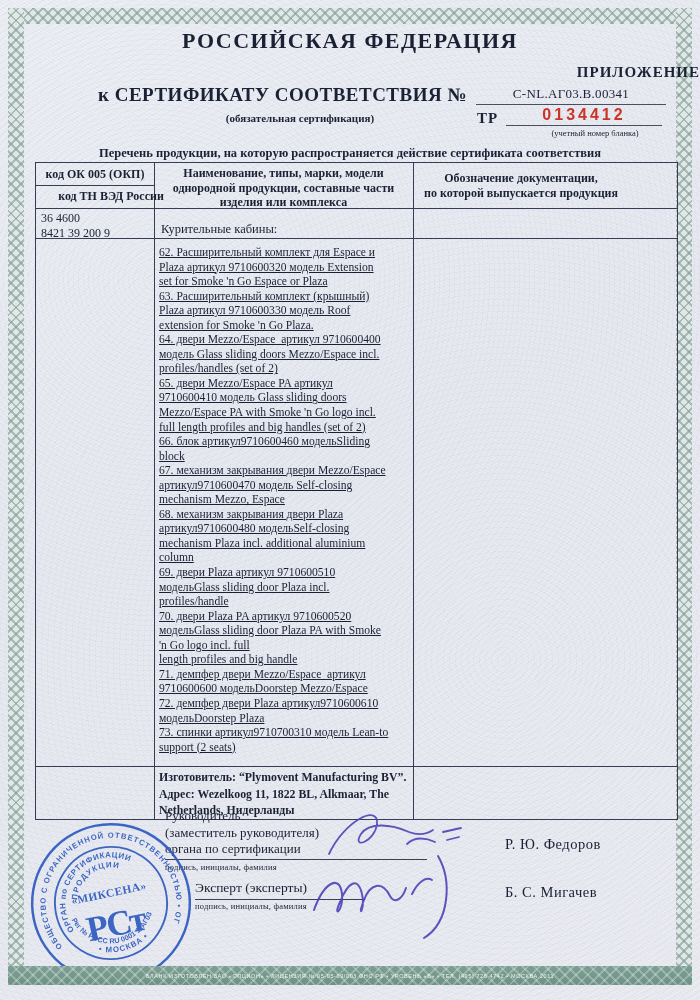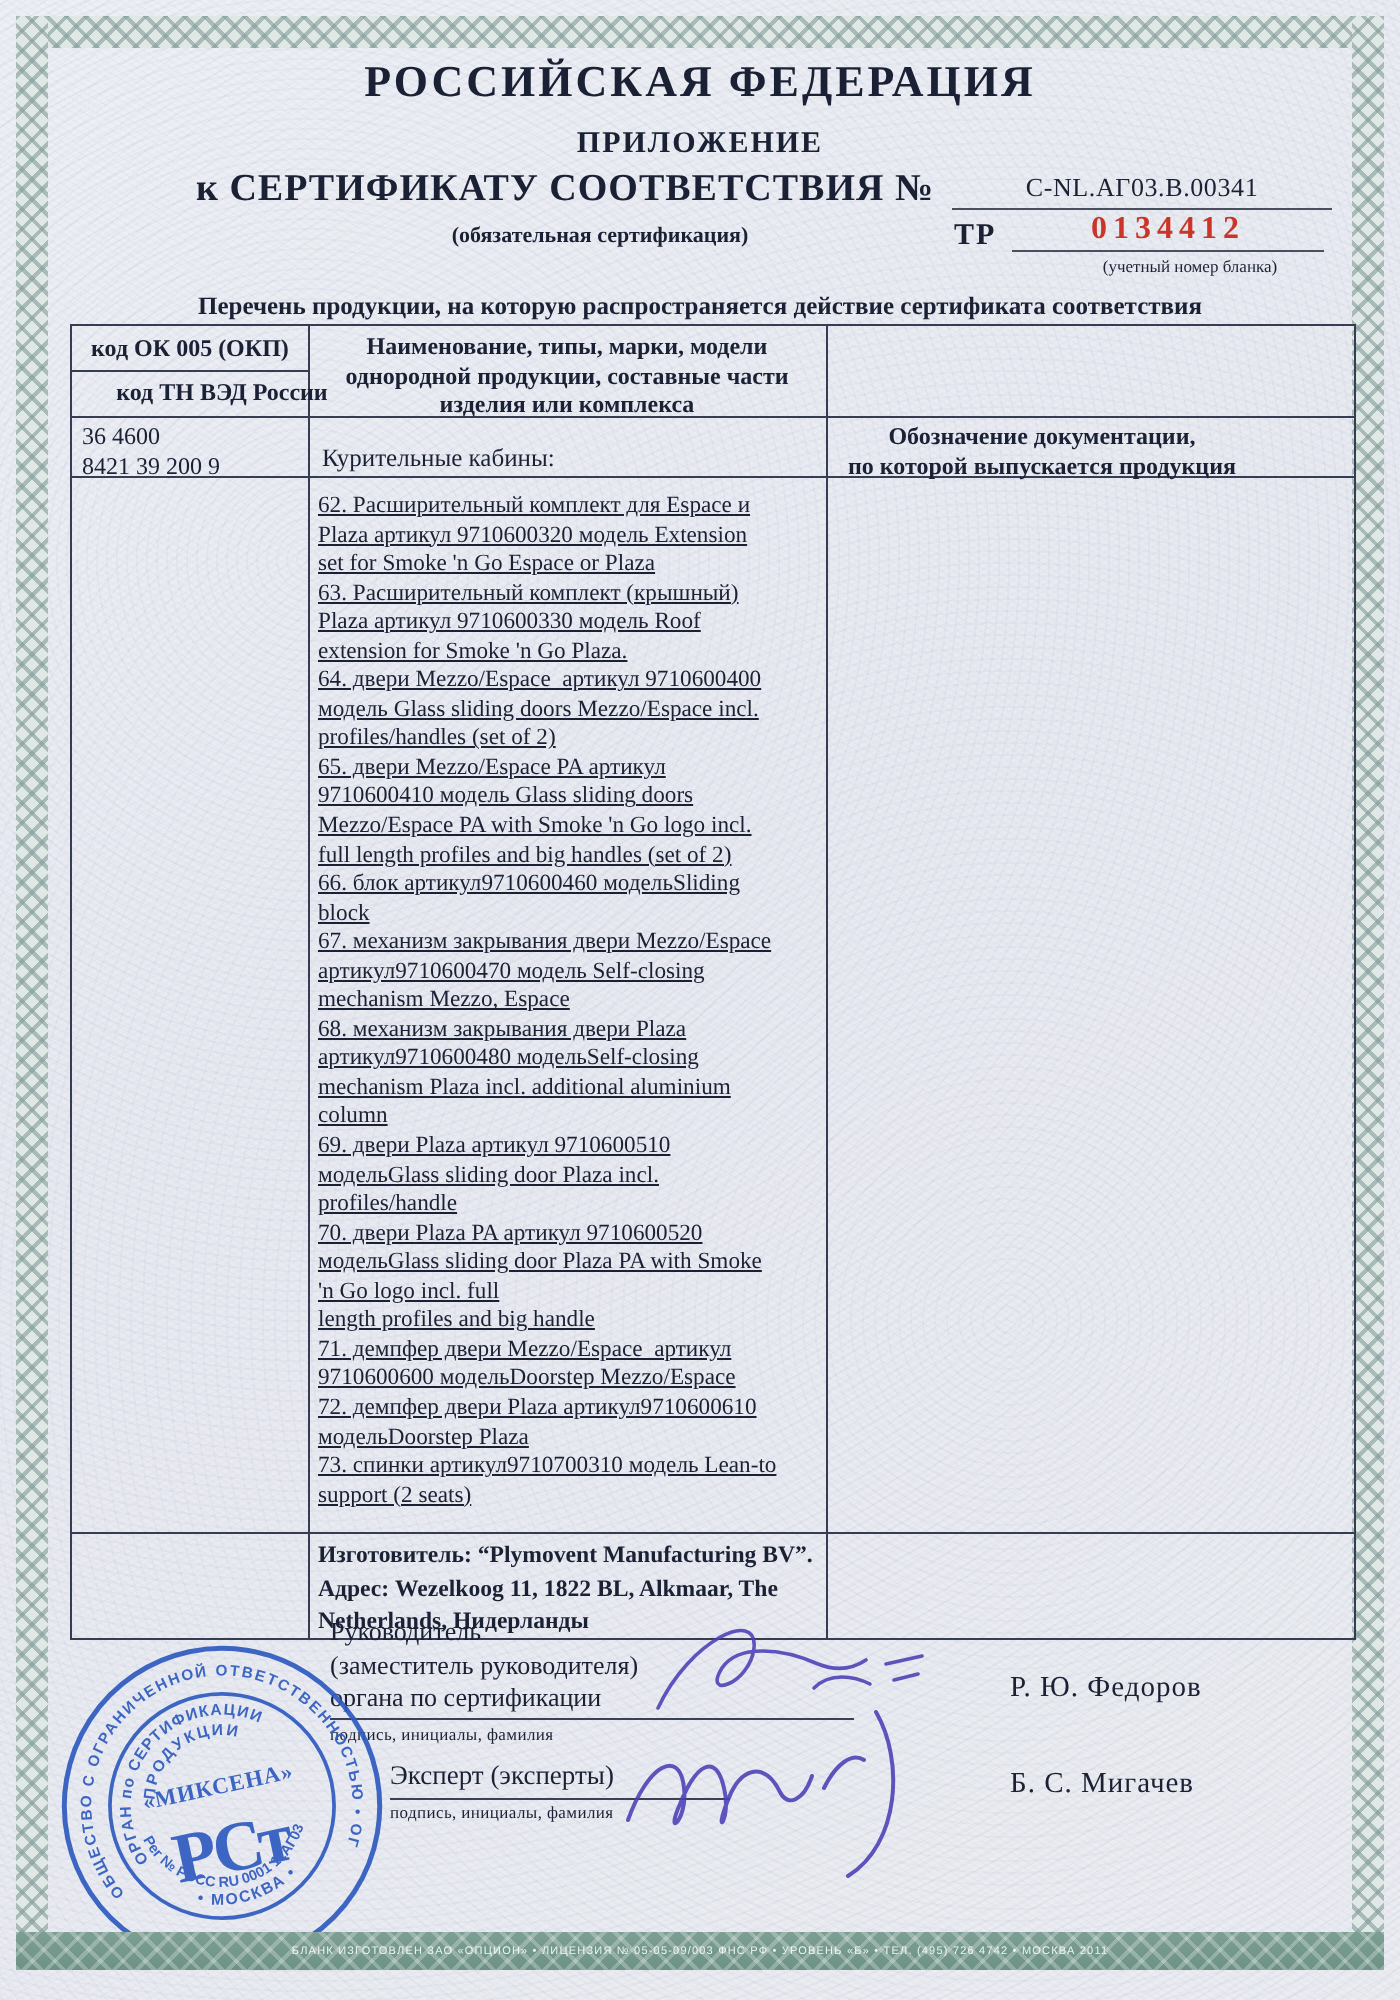--- a/index.html
+++ b/index.html
@@ -27,28 +27,28 @@
     display:flex;align-items:center;justify-content:center;}
   .footer-band span{font-family:"Liberation Sans",sans-serif;font-size:5.5px;color:#eef5f1;
     letter-spacing:.6px;white-space:nowrap;}
   .c{position:absolute;}
   .bold{font-weight:bold;}
   .center{text-align:center;}
   .pre{white-space:pre;}
   .preline{white-space:pre-line;}
   
   .t-country{left:0;right:0;top:28px;font-size:22px;font-weight:bold;letter-spacing:1.5px;text-align:center;}
-  .t-app{left:0;right:0;top:64px;font-size:15px;font-weight:bold;letter-spacing:1px;text-align:center;}
+  .t-app{left:0;right:0;top:64px;font-size:15px;font-weight:bold;letter-spacing:1px;text-align:right;}
   .cert-row{left:98px;top:84px;font-size:19px;font-weight:bold;letter-spacing:.5px;}
   .cert-num{position:absolute;left:378px;top:2px;width:190px;text-align:center;
     font-size:13px;font-weight:normal;letter-spacing:.3px;border-bottom:1px solid #4a4f60;padding-bottom:2px;}
   .t-oblig{left:150px;top:112px;width:300px;text-align:center;font-size:11px;font-weight:bold;}
   .tr-label{left:477px;top:110px;font-size:15px;font-weight:bold;letter-spacing:1px;}
   .tr-num{left:506px;top:106px;width:156px;text-align:center;font-size:16px;letter-spacing:3px;
-    color:#cb3528;font-family:Liberation Serif, serif;font-weight:bold;
+    color:#cb3528;font-family:Liberation Sans, sans-serif;font-weight:bold;
     border-bottom:1px solid #4a4f60;padding-bottom:1px;}
   .tr-note{left:520px;top:128px;width:150px;text-align:center;font-size:8.5px;}
   .t-list{left:0;right:0;top:146px;text-align:center;font-size:12.5px;font-weight:bold;}
   
   .tbl{position:absolute;left:35px;top:162px;width:641px;height:656px;border:1.5px solid #363c52;}
   .vl{position:absolute;top:0;bottom:0;width:1px;background:#363c52;}
   .hl{position:absolute;left:0;right:0;height:1px;background:#363c52;}
   .tbl-txt{position:absolute;font-size:12px;line-height:14.5px;}
   .items{font-size:11.6px;line-height:14.55px;text-decoration:underline;}
   .manuf{font-size:11.8px;line-height:16.5px;font-weight:600;}
@@ -89,21 +89,21 @@
     <div class="hl" style="top:45px;"></div>
     <div class="hl" style="top:75px;"></div>
     <div class="hl" style="top:603px;"></div>
     <div class="hl" style="top:22px;width:118px;right:auto;"></div>
 
     <div class="tbl-txt bold center" style="left:0;top:4px;width:118px;">код ОК 005 (ОКП)</div>
     <div class="tbl-txt bold center" style="left:0;top:26px;width:118px;margin-left:16px;">код ТН ВЭД России</div>
     <div class="tbl-txt bold center preline" style="left:118px;top:3px;width:259px;">Наименование, типы, марки, модели
 однородной продукции, составные части
 изделия или комплекса</div>
-    <div class="tbl-txt bold center preline" style="left:377px;top:8px;width:216px;margin-top:40px;">Обозначение документации,
+    <div class="tbl-txt bold center preline" style="left:377px;top:8px;width:216px;">Обозначение документации,
 по которой выпускается продукция</div>
 
     <div class="tbl-txt pre" style="left:5px;top:48px;width:110px;">36 4600
 8421 39 200 9</div>
     <div class="tbl-txt" style="left:125px;top:59px;width:250px;font-size:12.5px;">Курительные кабины:</div>
 
     <div class="tbl-txt items" style="left:123px;top:83px;width:256px;">
       <div class="pre">62. Расширительный комплект для Espace и
 Plaza артикул 9710600320 модель Extension
 set for Smoke 'n Go Espace or Plaza</div>

